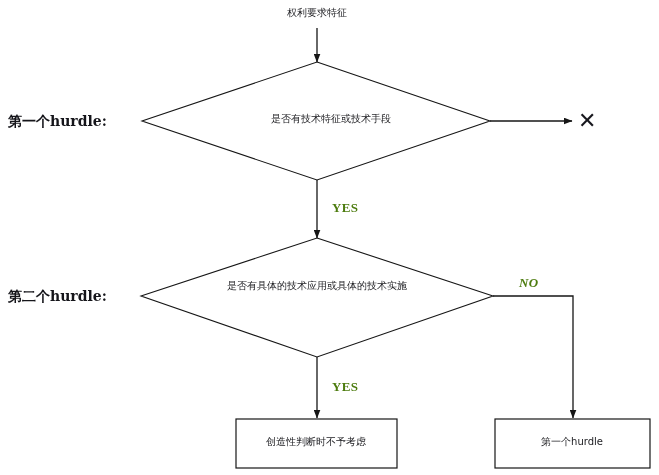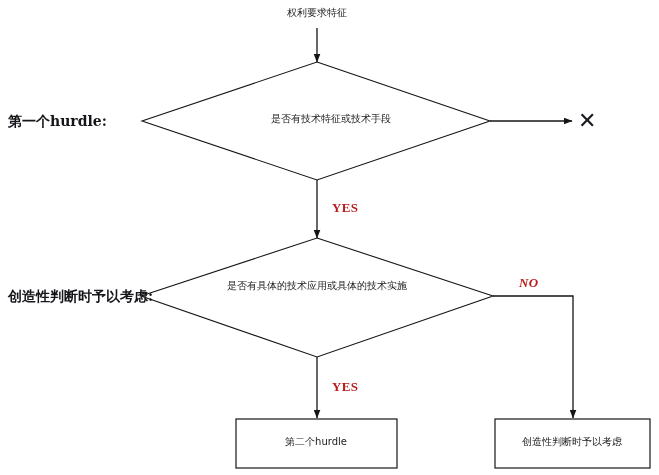--- a/index.html
+++ b/index.html
@@ -36,21 +36,21 @@
     font-family: "DejaVu Serif", "Liberation Serif", serif;
     font-size: 14px;
     font-weight: bold;
     color: #15151a;
   }
   .branch-label {
     font-family: "Liberation Serif", "DejaVu Serif", serif;
     font-size: 13px;
     font-weight: bold;
     letter-spacing: 0.4px;
-    color: #b91c1c;
+    color: #4d7c0f;
   }
   .cross-mark {
     font-family: "DejaVu Sans", "Liberation Sans", sans-serif;
     font-size: 22px;
     font-weight: 500;
     color: #17171d;
     line-height: 1;
   }
   .center-x {
     transform: translateX(-50%);
@@ -82,29 +82,29 @@
 
   <rect x="236" y="419" width="161" height="49" fill="none" stroke="#161616" stroke-width="1.2"></rect>
 
   <rect x="495" y="419" width="155" height="49" fill="none" stroke="#161616" stroke-width="1.2"></rect>
 </svg>
 
 <div class="txt cn center-x" style="left:317px; top:8px;">权利要求特征</div>
 
 <div class="txt hurdle-label" style="left:8px; top:114px;">第一个hurdle:</div>
 
-<div class="txt hurdle-label" style="left:8px; top:289px;">创造性判断时予以考虑:</div>
+<div class="txt hurdle-label" style="left:8px; top:289px;">第二个hurdle:</div>
 
 <div class="txt cn center-x" style="left:331px; top:114px;">是否有技术特征或技术手段</div>
 
 <div class="txt branch-label" style="left:332px; top:201px;">YES</div>
 
 <div class="txt cross-mark" style="left:578px; top:110px;">✕</div>
 
 <div class="txt cn center-x" style="left:317px; top:281px;">是否有具体的技术应用或具体的技术实施</div>
 
 <div class="txt branch-label" style="left:519px; top:276px;font-style:italic;">NO</div>
 
 <div class="txt branch-label" style="left:332px; top:380px;">YES</div>
 
-<div class="txt cn center-x" style="left:316px; top:437px;">第二个hurdle</div>
+<div class="txt cn center-x" style="left:316px; top:437px;">创造性判断时不予考虑</div>
 
-<div class="txt cn center-x" style="left:572px; top:437px;">创造性判断时予以考虑</div>
+<div class="txt cn center-x" style="left:572px; top:437px;">第一个hurdle</div>
 
 </body></html>

